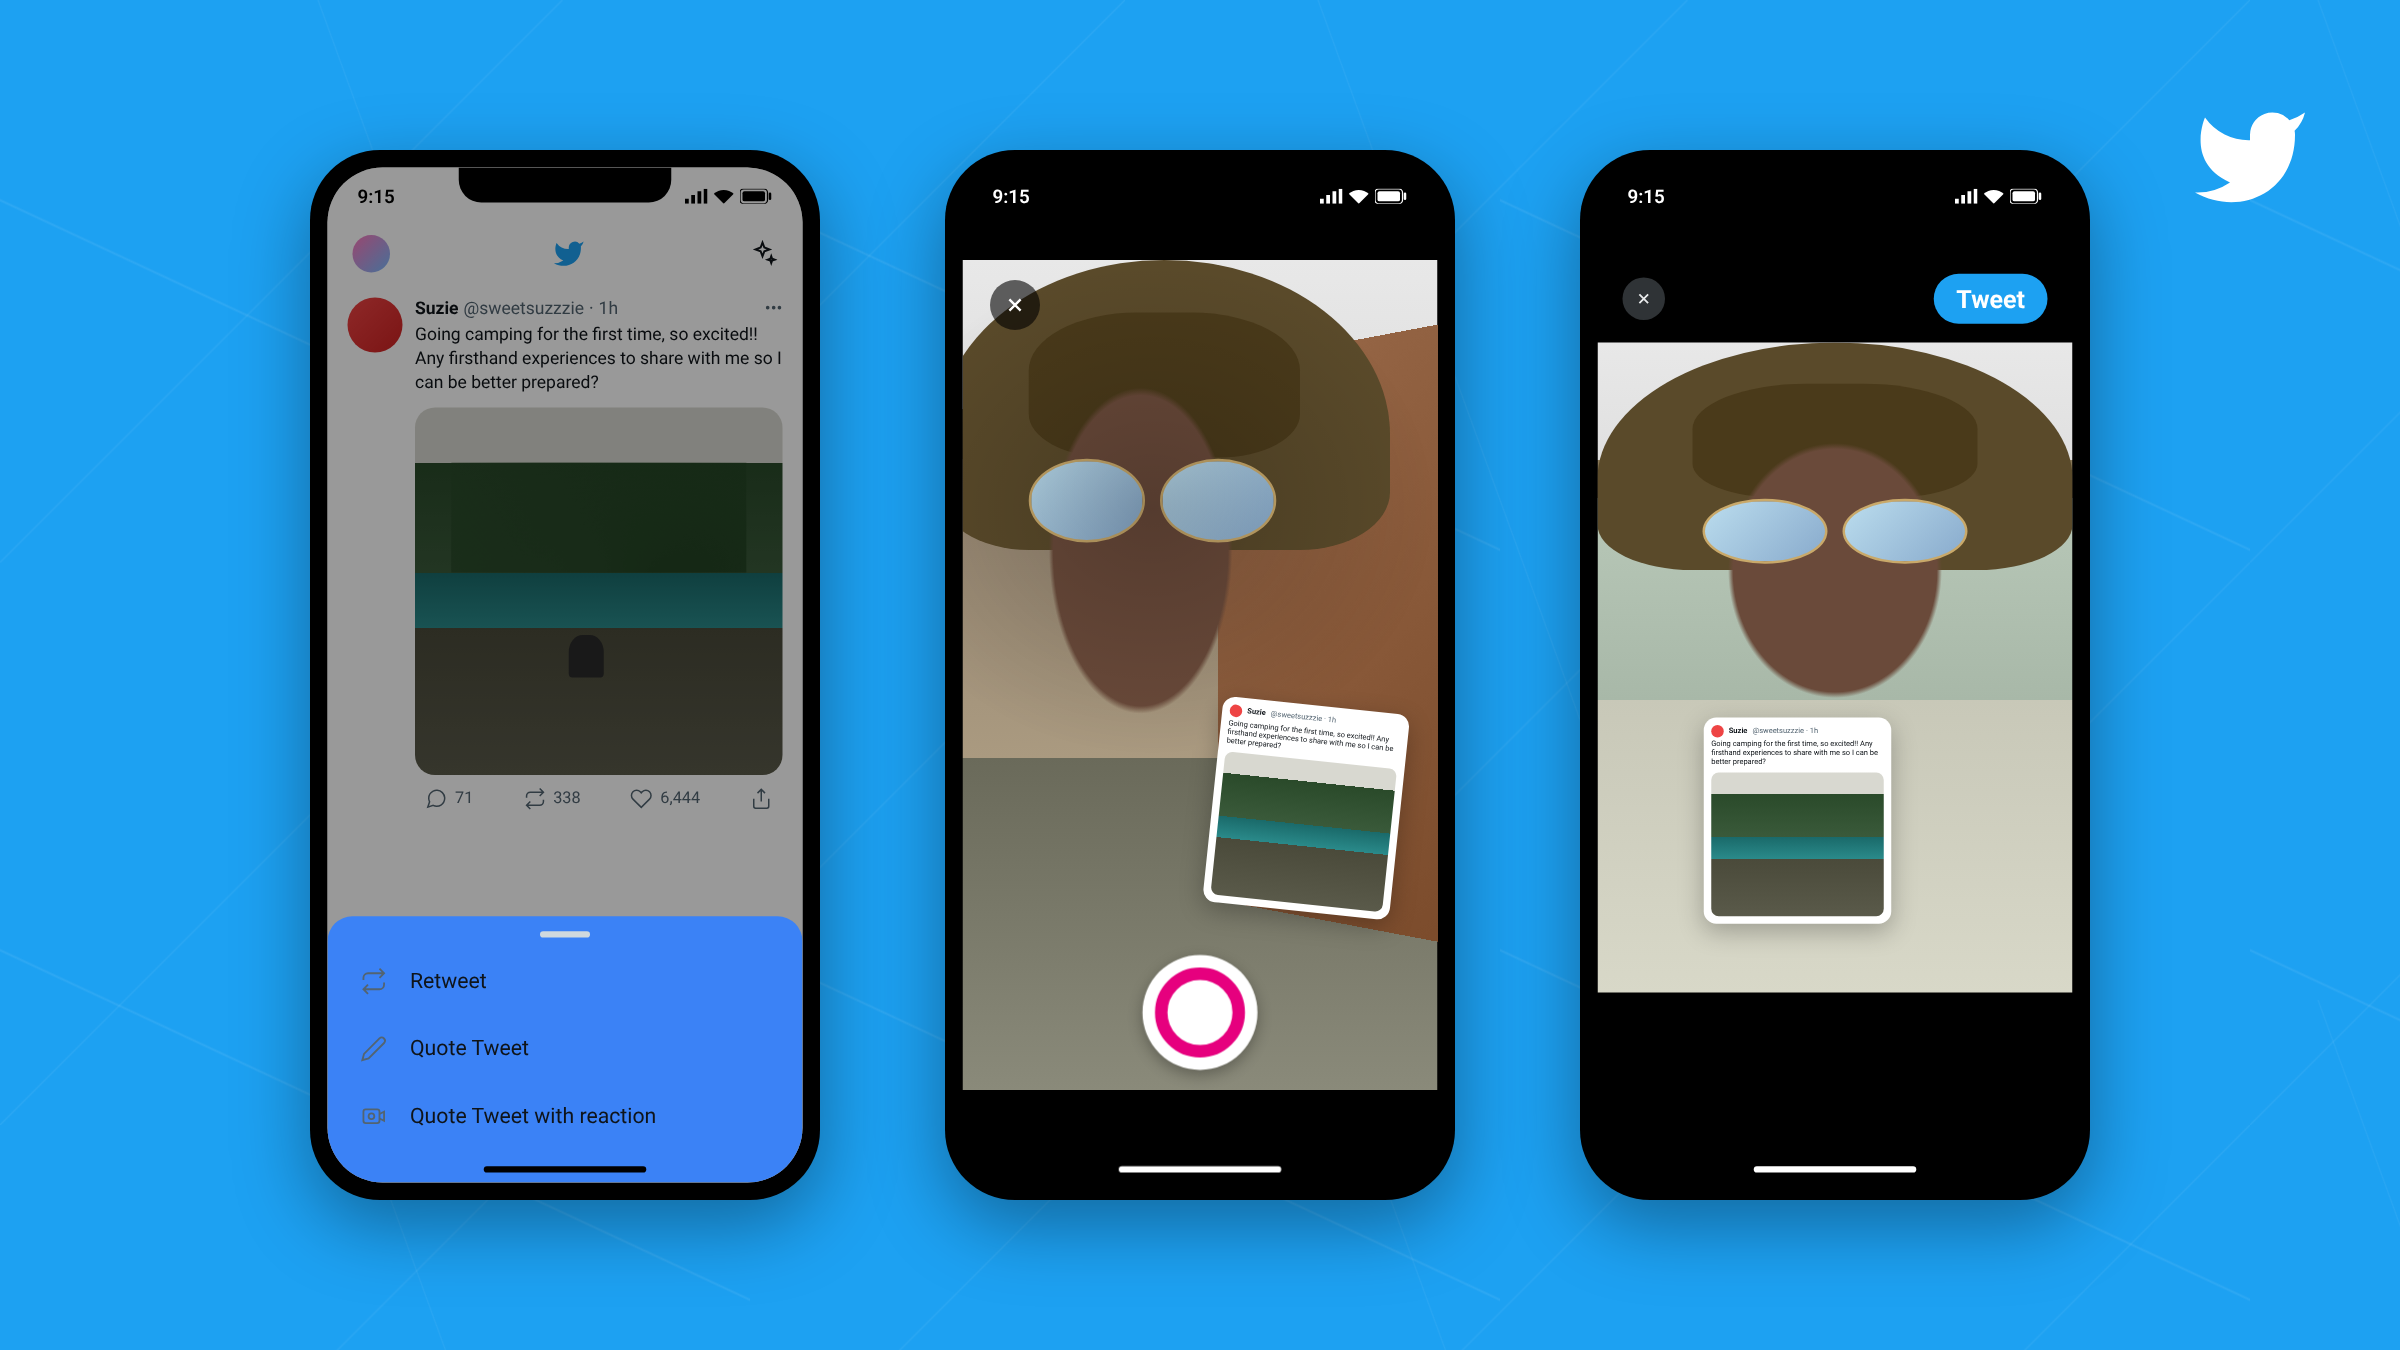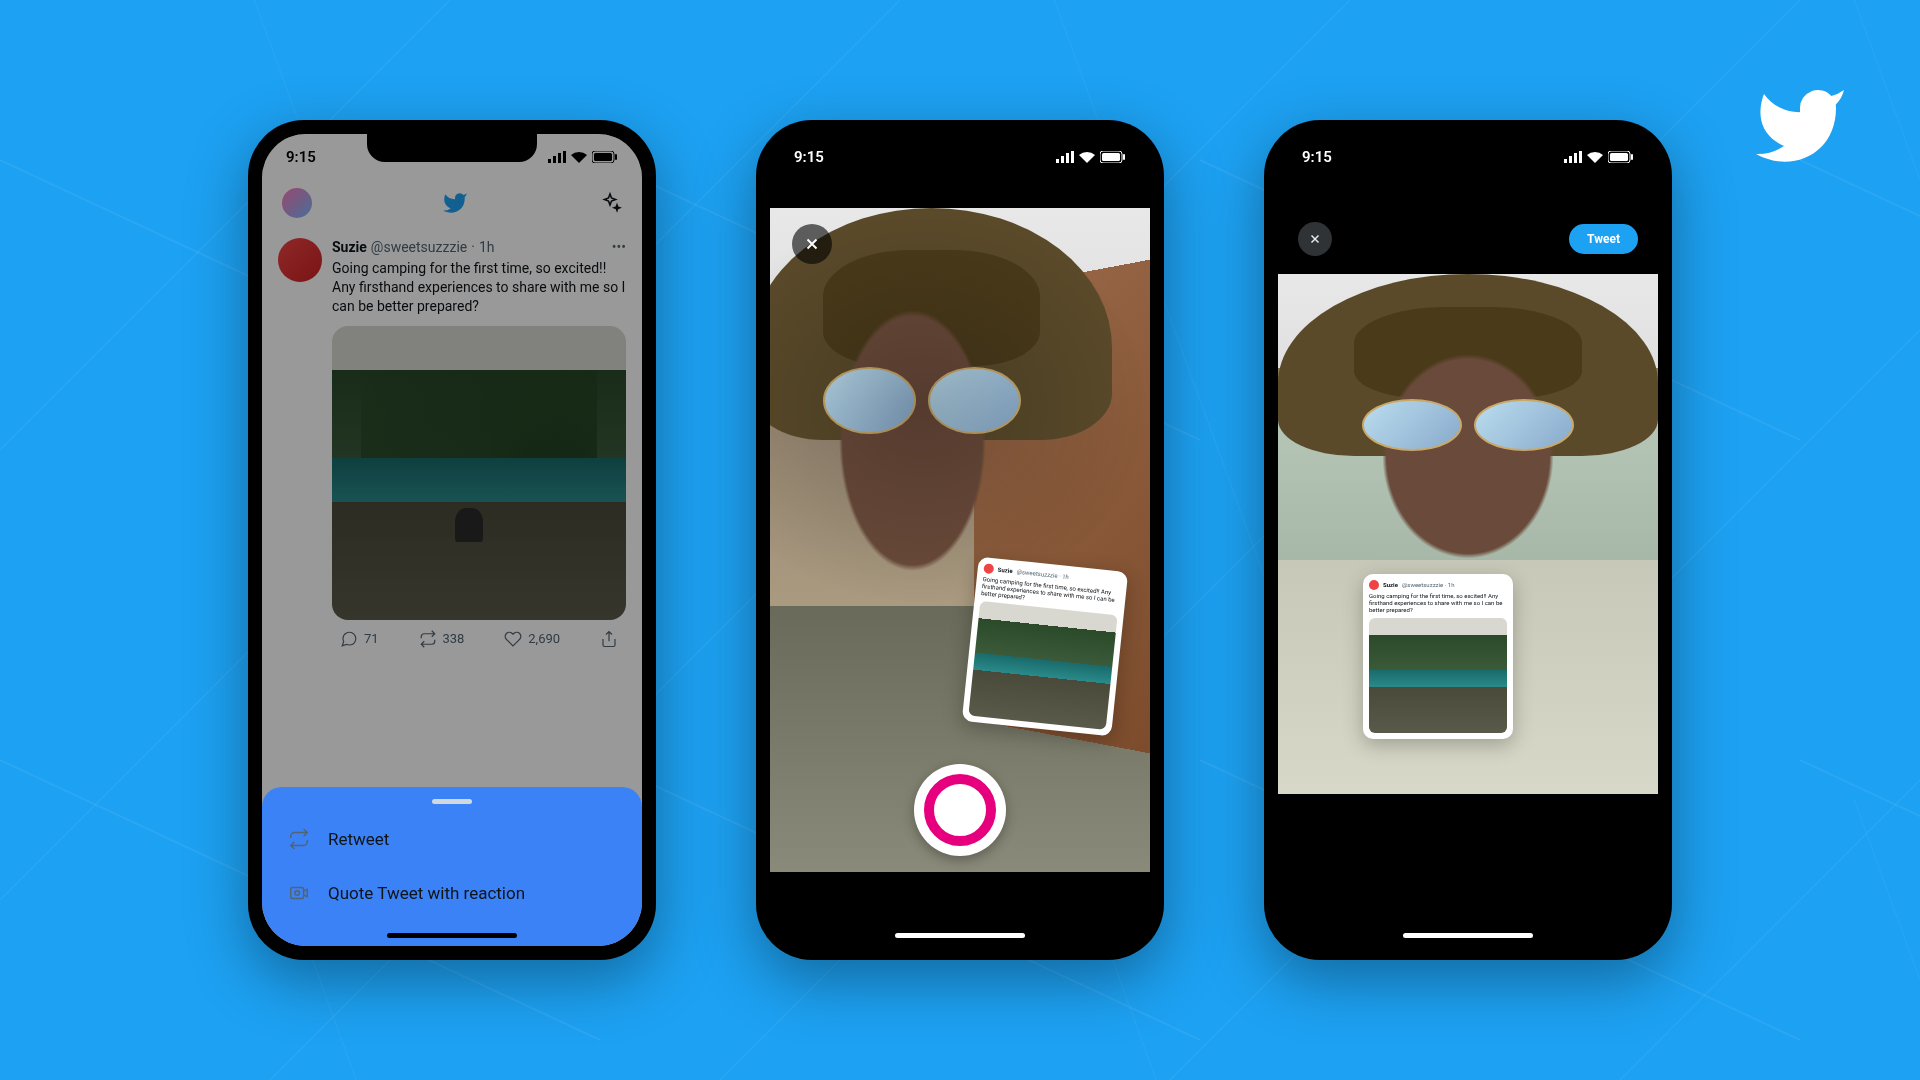--- a/index.html
+++ b/index.html
@@ -141,21 +141,21 @@
   .fc-text { font-size: 6px; margin-bottom:4px;}
   .fc-img { width:100%; aspect-ratio:1.2/1; border-radius:6px;
     background: linear-gradient(to bottom, #d8d8d0 0%, #d8d8d0 15%, #2a4a2a 15%, #3a5a3a 45%, #1a6a6a 45%, #2a8a8a 60%, #4a4a3a 60%, #5a5a4a 100%);
   }
   .p2-card { right: 30px; top: 430px; transform: rotate(6deg); }
 
   
   .p3-header { position: absolute; top: 80px; left: 0; right: 0; height: 50px; display:flex; align-items:center; justify-content:space-between; padding: 0 20px; z-index:4;}
   .gray-close { width: 34px; height:34px; border-radius:50%; background:#2f3336; display:flex; align-items:center; justify-content:center;}
   .gray-close svg { width:14px; height:14px; stroke:#e7e9ea; stroke-width:2.5;}
-  .tweet-pill { background:#1DA1F2; color:#fff; font-weight:700; font-size:12px; padding:8px 18px; border-radius:20px;}
+  .tweet-pill { background:#1DA1F2; color:#fff; font-weight:700; font-size:20px; padding:8px 18px; border-radius:20px;}
   .p3-view { position:absolute; left:0; right:0; top:140px; height:520px;
     background: linear-gradient(to bottom, #e8e8e8 0%, #e0e0e0 18%, #8a7a5a 18%, #7a6a4a 24%, #b8c8b8 24%, #a8b8a8 55%, #c8c8b8 55%, #d8d8c8 100%);
     overflow:hidden;
   }
   .p3-card { left: 85px; top: 440px; width: 150px; transform: none; }
 </style>
 </head>
 <body>
 
 <div class="scratches"></div>
@@ -226,38 +226,44 @@
             <div class="ta">
                 <svg viewBox="0 0 24 24" fill="none" stroke="currentColor" stroke-width="1.6">
                   <path d="M17 1l4 4-4 4M3 11V9a4 4 0 014-4h14M7 23l-4-4 4-4M21 13v2a4 4 0 01-4 4H3"></path>
                 </svg>
                 <span>338</span>
               </div>
             <div class="ta">
                 <svg viewBox="0 0 24 24" fill="none" stroke="currentColor" stroke-width="1.6">
                   <path d="M20.84 4.61a5.5 5.5 0 00-7.78 0L12 5.67l-1.06-1.06a5.5 5.5 0 00-7.78 7.78l1.06 1.06L12 21.23l7.78-7.78 1.06-1.06a5.5 5.5 0 000-7.78z"></path>
                 </svg>
-                <span>2,690</span>
+                <span>6,444</span>
               </div>
             <div class="ta">
                 <svg viewBox="0 0 24 24" fill="none" stroke="currentColor" stroke-width="1.6">
                   <path d="M4 12v8a2 2 0 002 2h12a2 2 0 002-2v-8M16 6l-4-4-4 4M12 2v13"></path>
                 </svg>
               </div>
           </div>
         </div>
       </div>
       <div class="dim-overlay"></div>
       <div class="sheet">
         <div class="sheet-handle"></div>
         <div class="sheet-item">
           <svg viewBox="0 0 24 24">
               <path d="M17 1l4 4-4 4M3 11V9a4 4 0 014-4h14M7 23l-4-4 4-4M21 13v2a4 4 0 01-4 4H3"></path>
             </svg>
           <span>Retweet</span>
+        </div>
+        <div class="sheet-item">
+          <svg viewBox="0 0 24 24">
+              <path d="M17 3a2.83 2.83 0 014 4L7.5 20.5 2 22l1.5-5.5z"></path>
+            </svg>
+          <span>Quote Tweet</span>
         </div>
         <div class="sheet-item">
           <svg viewBox="0 0 24 24">
               <rect x="3" y="6" width="14" height="12" rx="2"></rect>
               <path d="M17 10l4-2v8l-4-2"></path>
               <circle cx="10" cy="12" r="2.5"></circle>
             </svg>
           <span>Quote Tweet with reaction</span>
         </div>
       </div>

